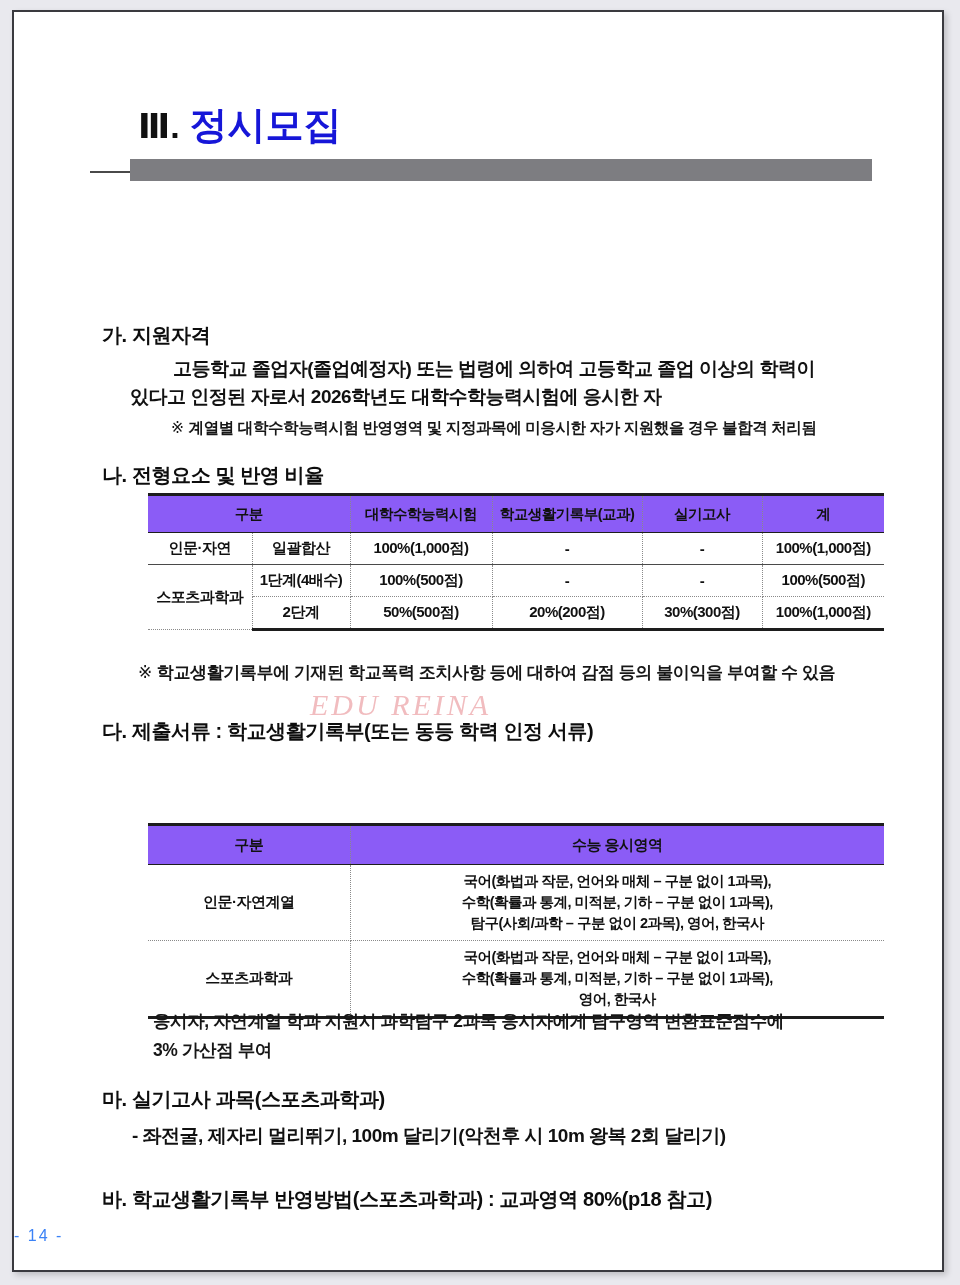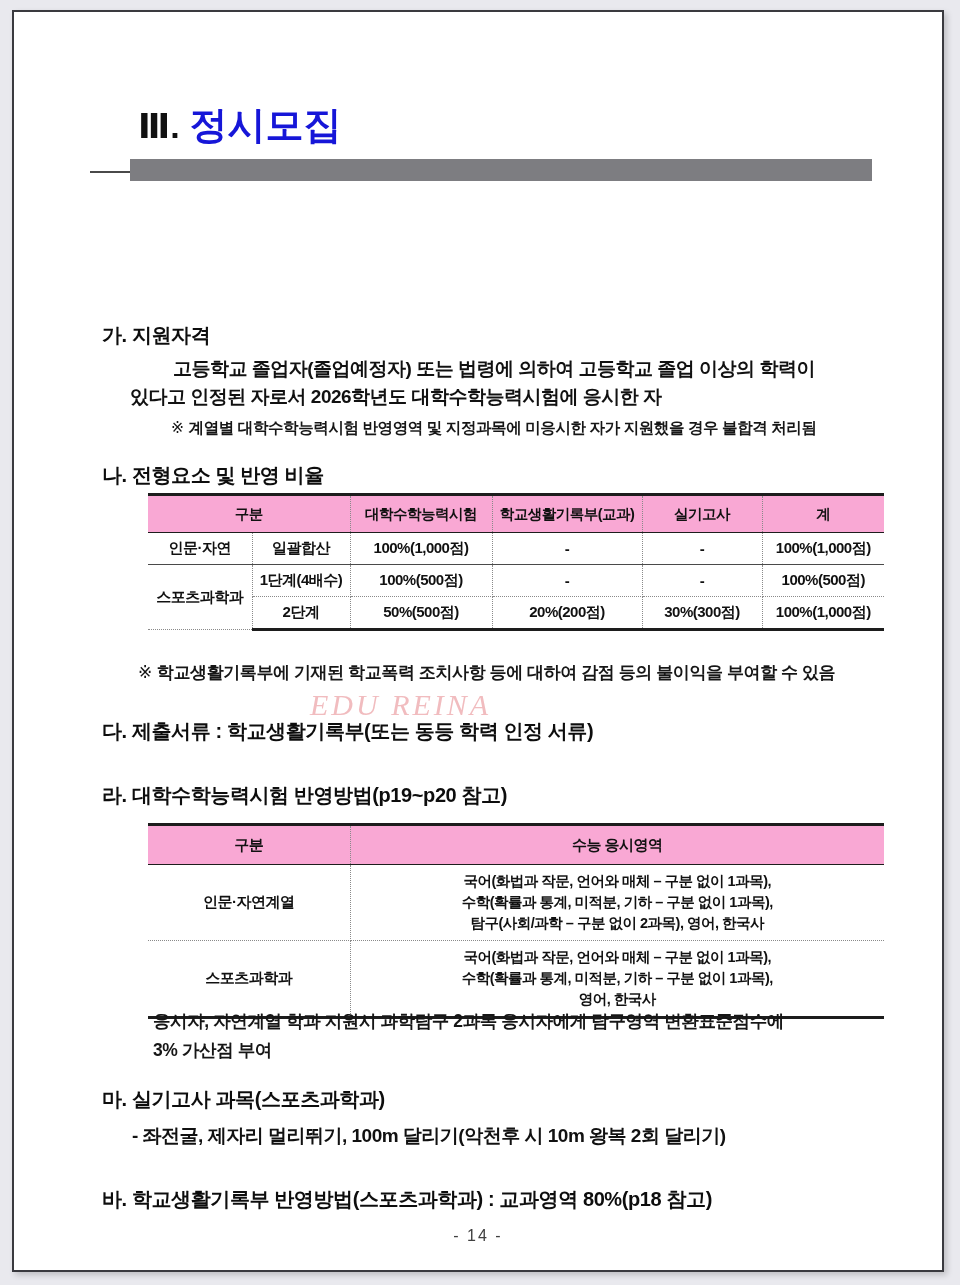--- a/index.html
+++ b/index.html
@@ -133,21 +133,21 @@
     border-right: 1px dotted #8a8a8a;
     border-top: 1px dotted #8a8a8a;
     border-bottom: 1px dotted #8a8a8a;
     text-align: center;
     vertical-align: middle;
     color: #111;
     font-weight: bold;
     letter-spacing: -0.5px;
   }
   table.doc-table thead th {
-    background: #f9a8d4;
+    background: #8b5cf6;
     font-size: 14.5px;
     height: 34px;
     border-top: 3px solid #1d1d1d;
     border-bottom: 1px solid #1d1d1d;
   }
   table.doc-table tbody td {
     font-size: 15px;
     height: 29px;
   }
   table.doc-table tbody tr.last-row td {
@@ -192,23 +192,23 @@
     pointer-events: none;
     white-space: nowrap;
   }
 
   
   .page-number {
     position: absolute;
     left: 0;
     right: 0;
     top: 1215px;
-    text-align: center;
+    text-align: left;
     font-size: 16px;
-    color: #404040;
+    color: #3b82f6;
     letter-spacing: 2px;
   }
 </style>
 </head>
 <body>
 
 <div id="page-sheet">
   <div class="inner">
 
     <div class="title-row">
@@ -275,21 +275,20 @@
     </table>
 
     <div class="note-text" style="left:124px; top:648px; font-size:17px; width:790px;">
       <span class="note-mark">※</span><span>학교생활기록부에 기재된 학교폭력 조치사항 등에 대하여 감점 등의 불이익을 부여할 수 있음</span>
     </div>
 
     <div class="watermark">EDU REINA</div>
 
     <div class="sec-head" style="left:88px; top:706px;">다. 제출서류 : 학교생활기록부(또는 동등 학력 인정 서류)</div>
 
-    <div class="sec-head" style="left:88px; top:770px;">라. 대학수학능력시험 반영방법(p19~p20 참고)</div>
 
     <table class="doc-table" id="table-csat-subjects">
       <colgroup>
           <col class="c-div">
           <col>
         </colgroup>
       <thead>
         <tr>
           <th class="edge-l">구분</th>
           <th class="edge-r">수능 응시영역</th>

